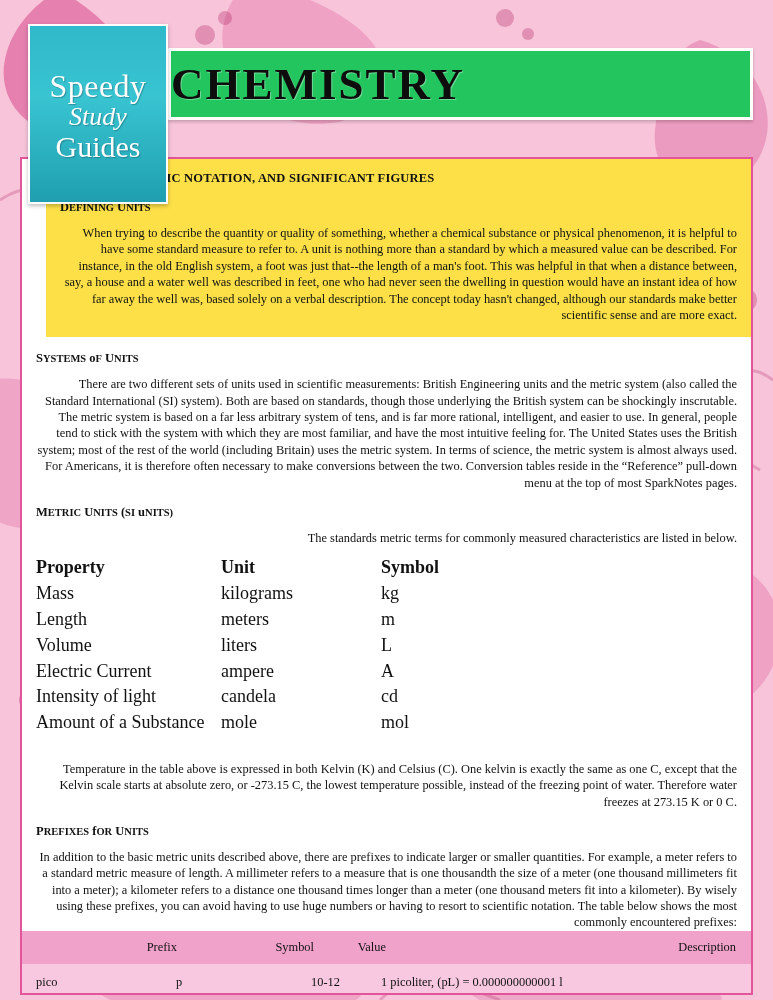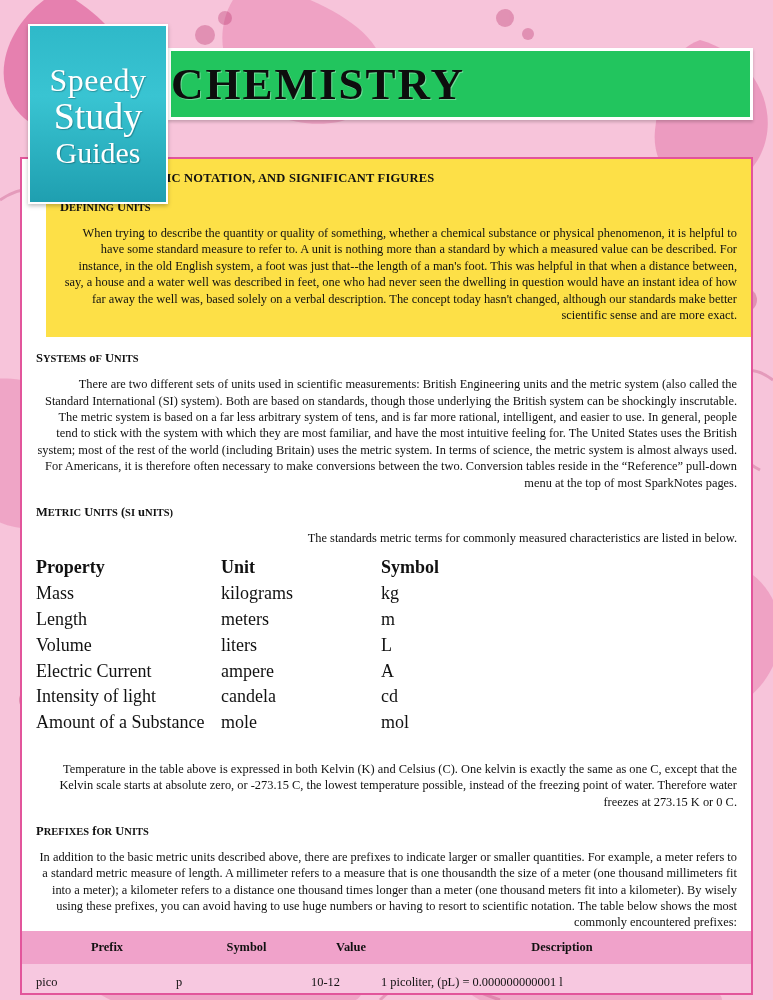--- a/index.html
+++ b/index.html
@@ -55,21 +55,21 @@
     padding-top: 4px;
     box-sizing: border-box;
   }
   .logo-box .l1, .logo-box .l2, .logo-box .l3 {
     color: #ffffff;
     font-family: "Liberation Serif", serif;
     line-height: 1.05;
     text-shadow: 1px 1px 1px rgba(0,0,0,0.25);
   }
   .logo-box .l1 { font-size: 32px; letter-spacing: .5px; }
-  .logo-box .l2 { font-size: 38px; }
+  .logo-box .l2 { font-size: 26px; font-style: italic; }
   .logo-box .l3 { font-size: 30px; text-align: right; }
 
   .title-bar {
     position: absolute;
     left: 148px;
     top: 28px;
     width: 585px;
     height: 72px;
     background: #22c55e;
     border: 3px solid #ffffff;
@@ -166,21 +166,21 @@
     padding: 10px 14px 14px 14px;
     min-height: 56px;
   }
   table.ptbl {
     width: 100%;
     border-collapse: collapse;
     font-family: "Liberation Serif", serif;
     font-size: 12.4px;
     color: #111;
   }
-  table.ptbl th { text-align: center; font-weight: bold; }
+  table.ptbl th { text-align: right; font-weight: normal; }
   table.ptbl td { text-align: left; padding: 1px 0; }
   .pcol1 { width: 140px; }
   .pcol2 { width: 135px; }
   .pcol3 { width: 70px; }
   .pcol4 { width: auto; }
 </style>
 </head>
 <body>
 
 <div class="bg">

